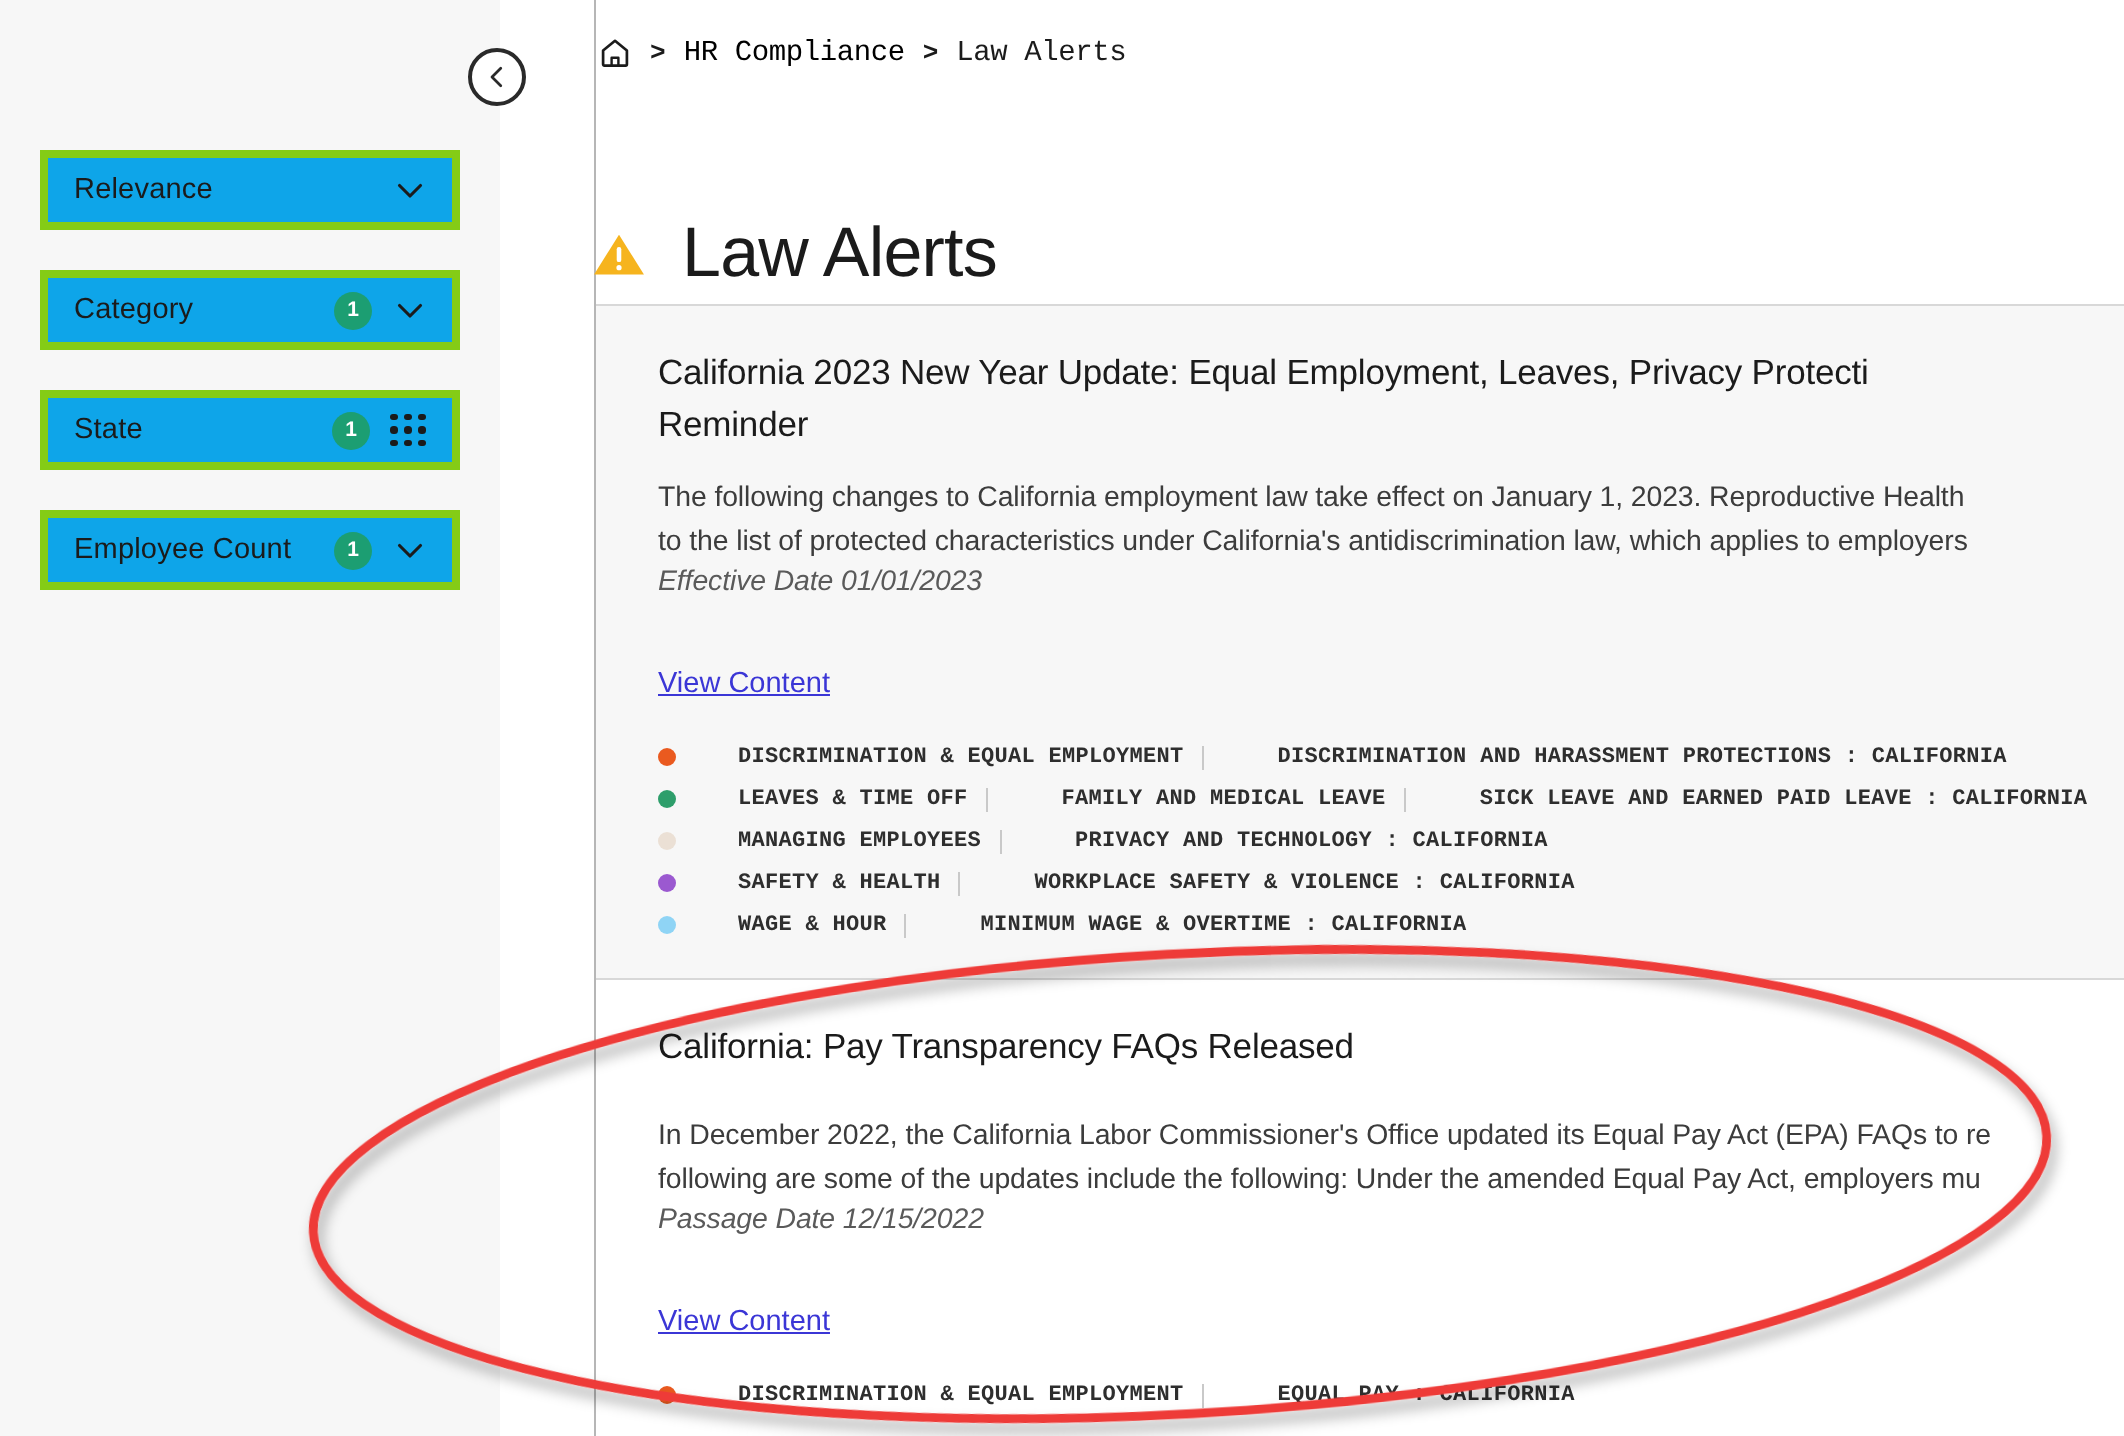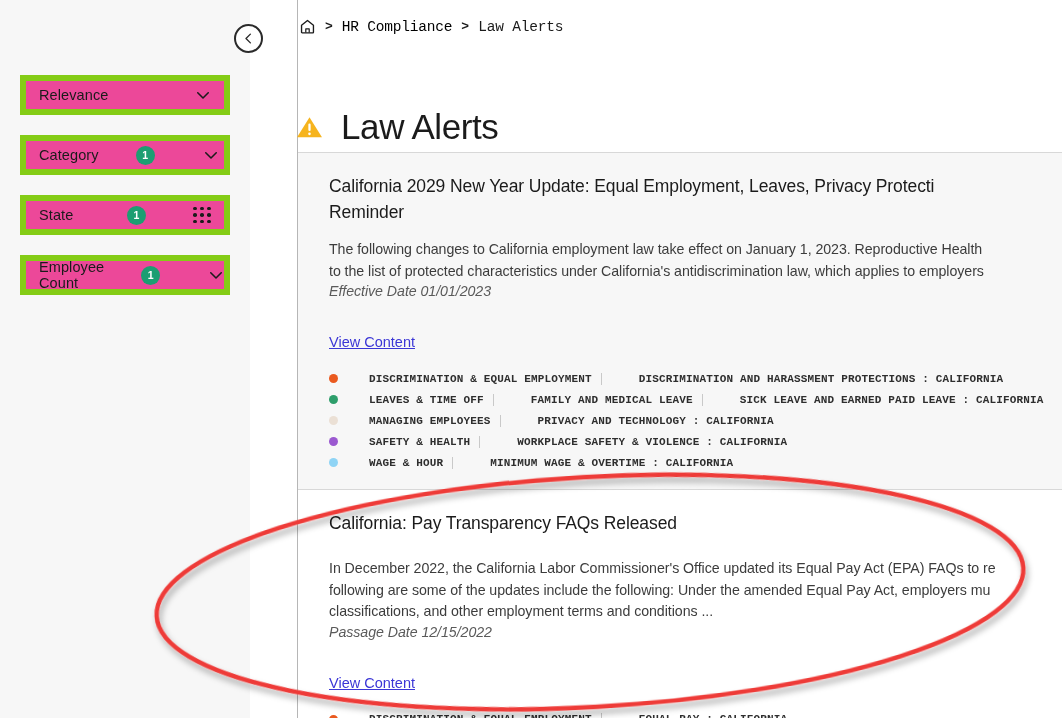--- a/index.html
+++ b/index.html
@@ -20,28 +20,27 @@
     position: absolute;
     left: 0; top: 0;
     width: 250px; height: 718px;
     background: #f7f7f7;
   }
   .filter-list { padding: 75px 0 0 0; }
   .filter {
     position: relative;
     margin: 0 20px 20px 20px;
     height: 40px;
-    background: #ec4899;
-    border: 6px solid #84cc16;
+    background: #0ea5e9;
+    border: 4px solid #84cc16;
     box-sizing: border-box;
     display: flex;
     align-items: center;
     padding: 0 12px 0 13px;
     cursor: pointer;
-    gap: 37px;
   }
   .filter-label {
     font-size: 14.5px;
     color: #1b1b1b;
     flex: 1;
     letter-spacing: 0.1px;
   }
   .count-badge {
     width: 19px; height: 19px;
     border-radius: 50%;
@@ -322,21 +321,21 @@
       <path d="M13 2.2 L25 21.4 L1 21.4 Z" fill="#f6b41e"></path>
       <rect x="11.9" y="8.2" width="2.2" height="7.2" rx="1.05" fill="#ffffff"></rect>
       <circle cx="13" cy="18.1" r="1.25" fill="#ffffff"></circle>
     </svg>
     <h1 id="page-title">Law Alerts</h1>
   </div>
 
   <section id="cards">
 
     <article class="card shaded">
-      <h2 class="card-title"><span>California 2029 New Year Update: Equal Employment, Leaves, Privacy Protecti</span><br><span>Reminder</span></h2>
+      <h2 class="card-title"><span>California 2023 New Year Update: Equal Employment, Leaves, Privacy Protecti</span><br><span>Reminder</span></h2>
       <p class="card-body">
         <span>The following changes to California employment law take effect on January 1, 2023. Reproductive Health</span><br>
         <span>to the list of protected characteristics under California's antidiscrimination law, which applies to employers</span><br>
       </p>
       <div class="card-date">Effective Date 01/01/2023</div>
       <a class="view-link">View Content</a>
 
       <div class="tag-list">
         <div class="tag-row">
           <span class="tag-dot" style="background:#ea5a1f"></span>
@@ -371,21 +370,20 @@
           <span class="tag-sub">MINIMUM WAGE &amp; OVERTIME : CALIFORNIA</span>
         </div>
       </div>
     </article>
 
     <article class="card plain">
       <h2 class="card-title">California: Pay Transparency FAQs Released</h2>
       <p class="card-body">
         <span>In December 2022, the California Labor Commissioner's Office updated its Equal Pay Act (EPA) FAQs to re</span><br>
         <span>following are some of the updates include the following: Under the amended Equal Pay Act, employers mu</span><br>
-        <span>classifications, and other employment terms and conditions ...</span>
       </p>
       <div class="card-date">Passage Date 12/15/2022</div>
       <a class="view-link">View Content</a>
 
       <div class="tag-list">
         <div class="tag-row">
           <span class="tag-dot" style="background:#ea5a1f"></span>
           <span class="tag-text">DISCRIMINATION &amp; EQUAL EMPLOYMENT</span>
           <span class="tag-sep"></span>
           <span class="tag-sub">EQUAL PAY : CALIFORNIA</span>

